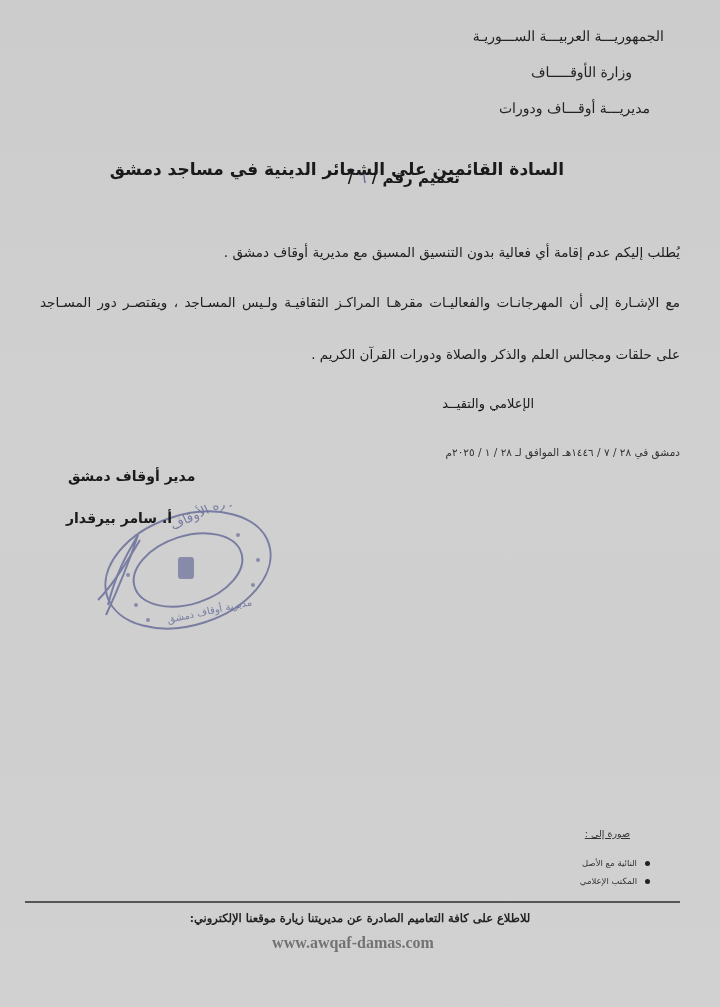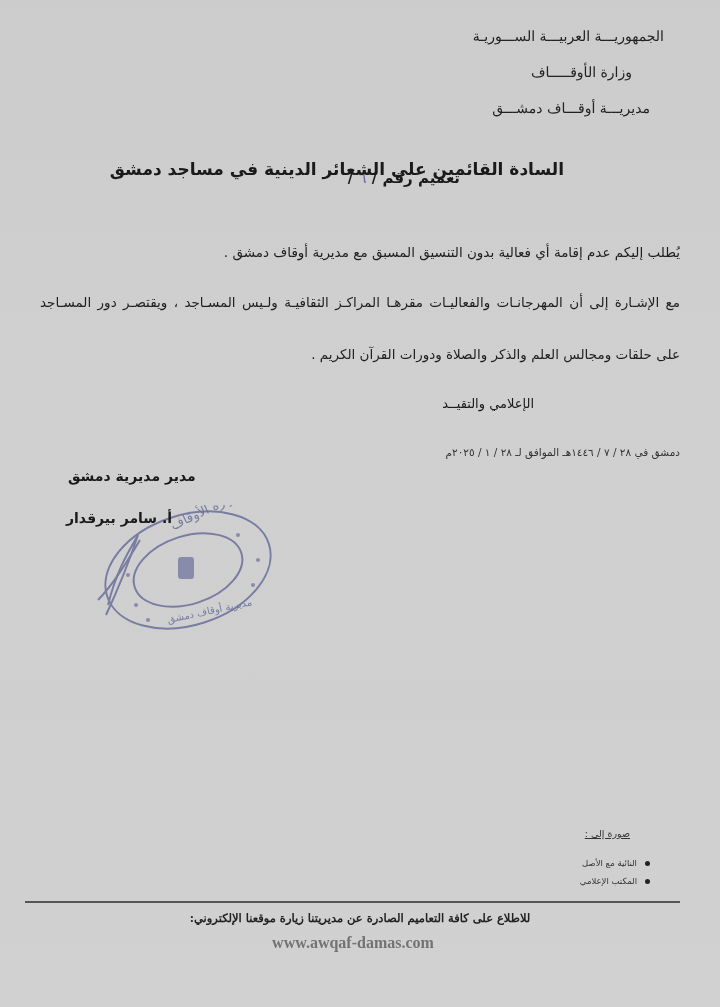--- a/index.html
+++ b/index.html
@@ -34,39 +34,39 @@
     .rule { left: 25px; top: 901px; width: 655px; height: 2px; background: #555; }
     .footer-text { left: 0; right: 0; top: 911px; text-align: center; font-family: "DejaVu Serif", serif; font-size: 11.5px; font-weight: bold; color: #222; }
     .footer-url { left: 0; right: 14px; top: 934px; text-align: center; font-family: "Liberation Serif", serif; font-size: 16px; font-weight: bold; color: #737373; padding-left: 0; }
   </style>
 </head>
 <body>
 
 <div>
   <div class="abs hdr hdr1 rtl">الجمهوريـــة العربيـــة الســـوريـة</div>
   <div class="abs hdr hdr2 rtl">وزارة الأوقـــــاف</div>
-  <div class="abs hdr hdr3 rtl">مديريـــة أوقـــاف دمشـــق</div>
+  <div class="abs hdr hdr3 rtl">مديريـــة أوقـــاف ودورات</div>
 </div>
 
 <div class="abs circ-num rtl">
   <span>تعميم رقم /</span>
   <span class="n">٦</span>
   <span>/</span>
 </div>
 
 <div class="abs addressee rtl">السادة القائمين على الشعائر الدينية في مساجد دمشق</div>
 
 <div class="abs para p1 rtl">يُطلب إليكم عدم إقامة أي فعالية بدون التنسيق المسبق مع مديرية أوقاف دمشق .</div>
 <div class="abs para p2 rtl">مع الإشـارة إلى أن المهرجانـات والفعاليـات مقرهـا المراكـز الثقافيـة ولـيس المسـاجد ، ويقتصـر دور المسـاجد</div>
 <div class="abs para p3 rtl">على حلقات ومجالس العلم والذكر والصلاة ودورات القرآن الكريم .</div>
 <div class="abs closing rtl">الإعلامي والتقيــد</div>
 
 <div class="abs date rtl">دمشق في ٢٨ / ٧ / ١٤٤٦هـ الموافق لـ ٢٨ / ١ / ٢٠٢٥م</div>
 
-<div class="abs sig-title rtl">مدير مديرية دمشق</div>
+<div class="abs sig-title rtl">مدير أوقاف دمشق</div>
 
 <svg class="abs stamp" viewBox="0 0 200 130">
   <g fill="none" stroke="#6a6f9a" stroke-width="2" opacity="0.85">
     <ellipse cx="110" cy="65" rx="85" ry="55" transform="rotate(-18 110 65)"></ellipse>
     <ellipse cx="110" cy="65" rx="56" ry="34" transform="rotate(-18 110 65)"></ellipse>
     <path d="M30 100 C 40 60, 55 40, 60 30 C 50 60, 35 95, 28 110"></path>
     <path d="M20 95 C 35 80, 50 55, 62 35"></path>
   </g>
   <g fill="#6a6f9a" opacity="0.7">
     <rect x="100" y="52" width="16" height="22" rx="3"></rect>

